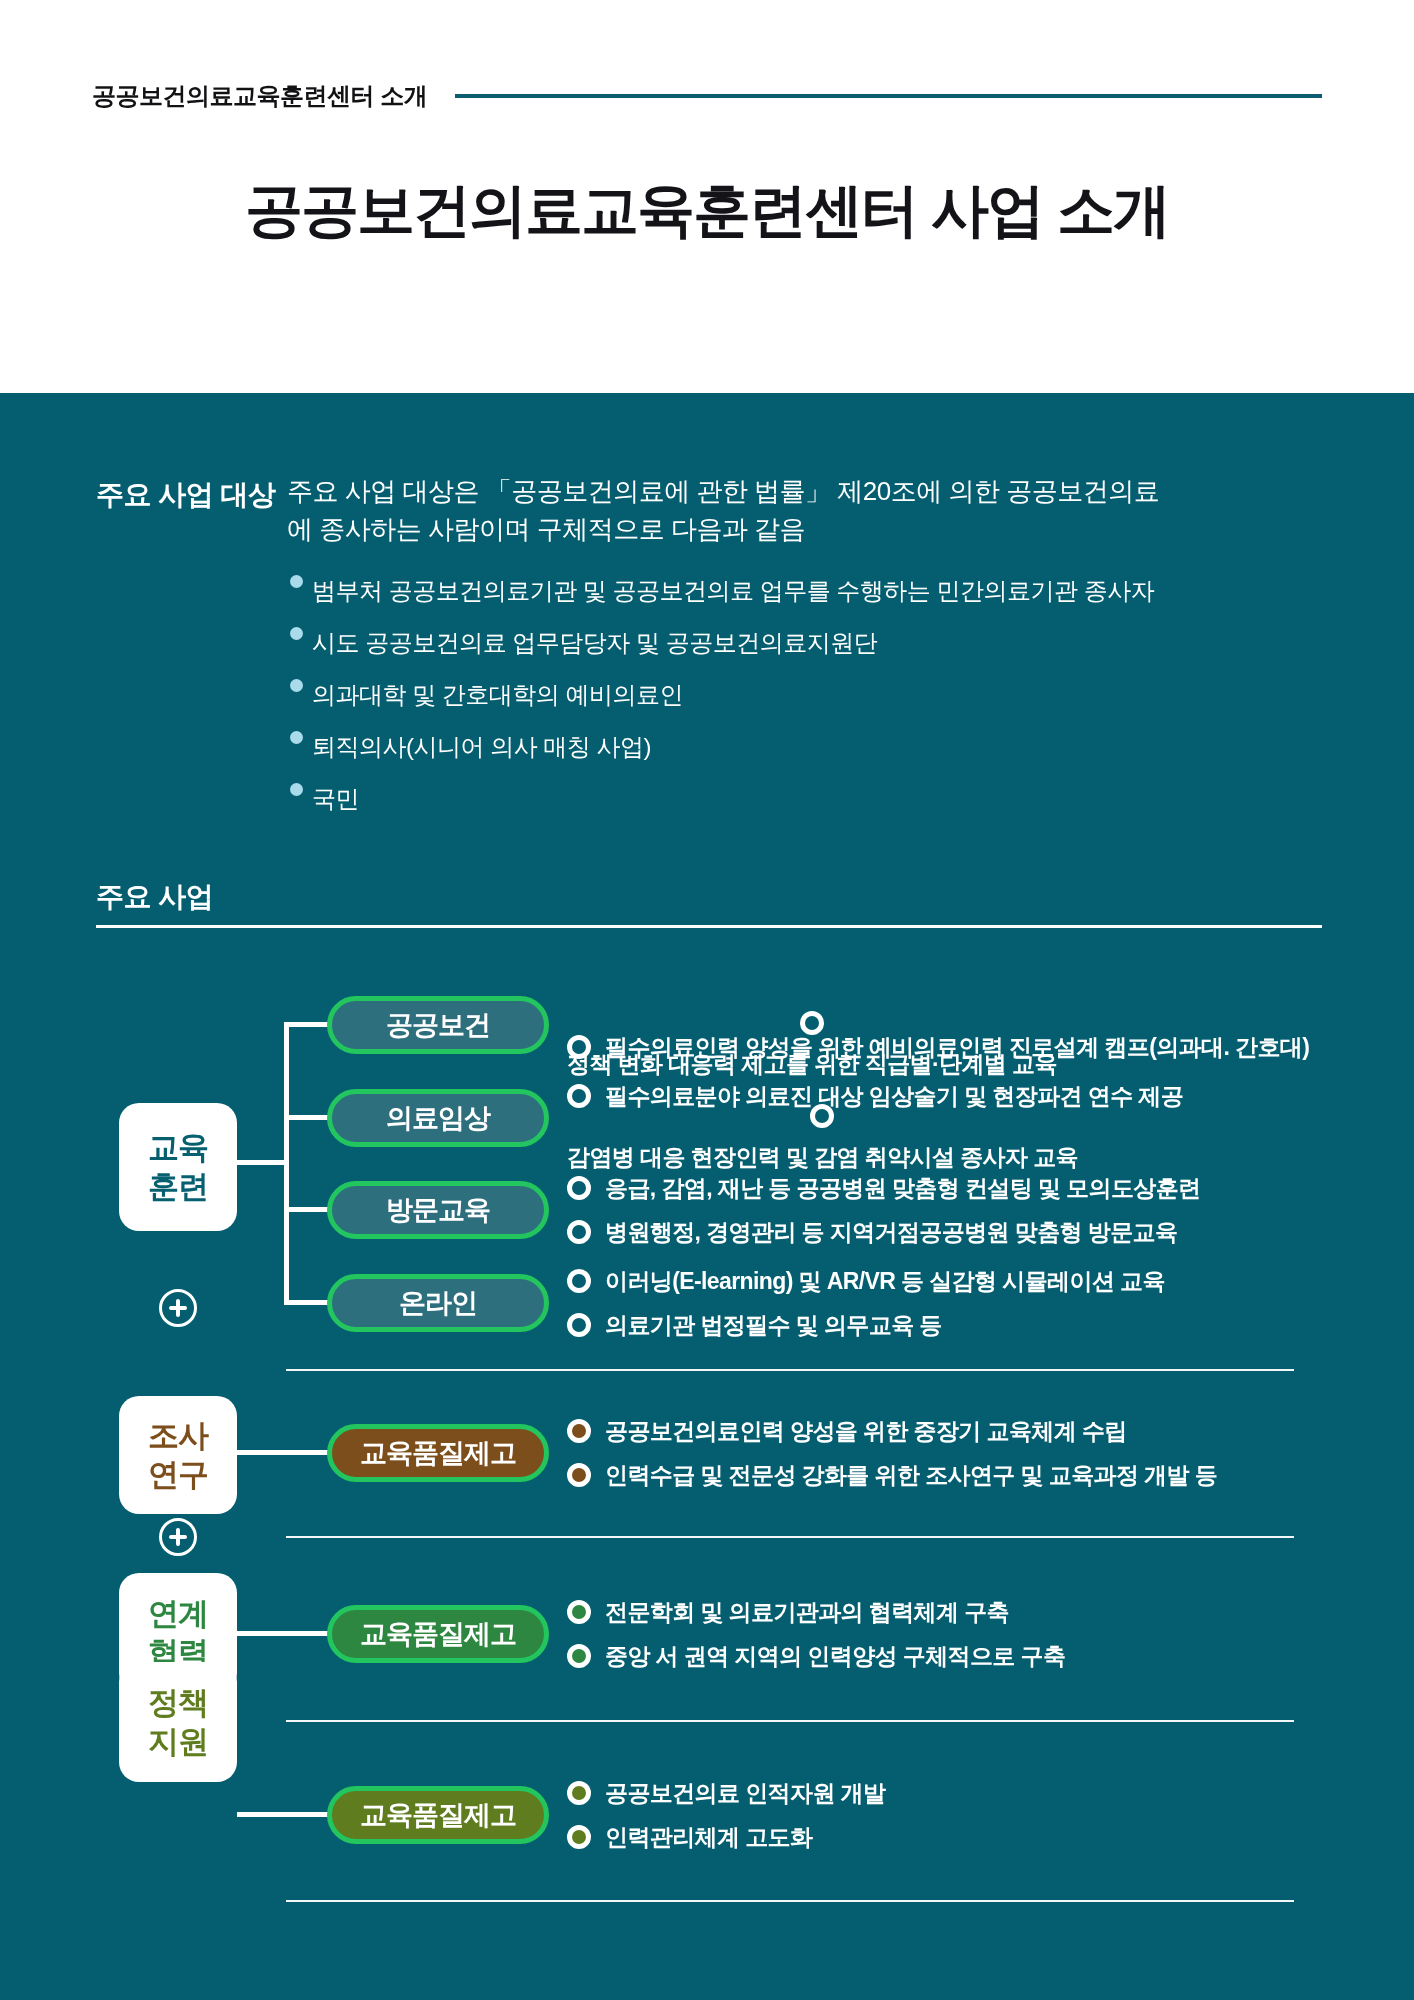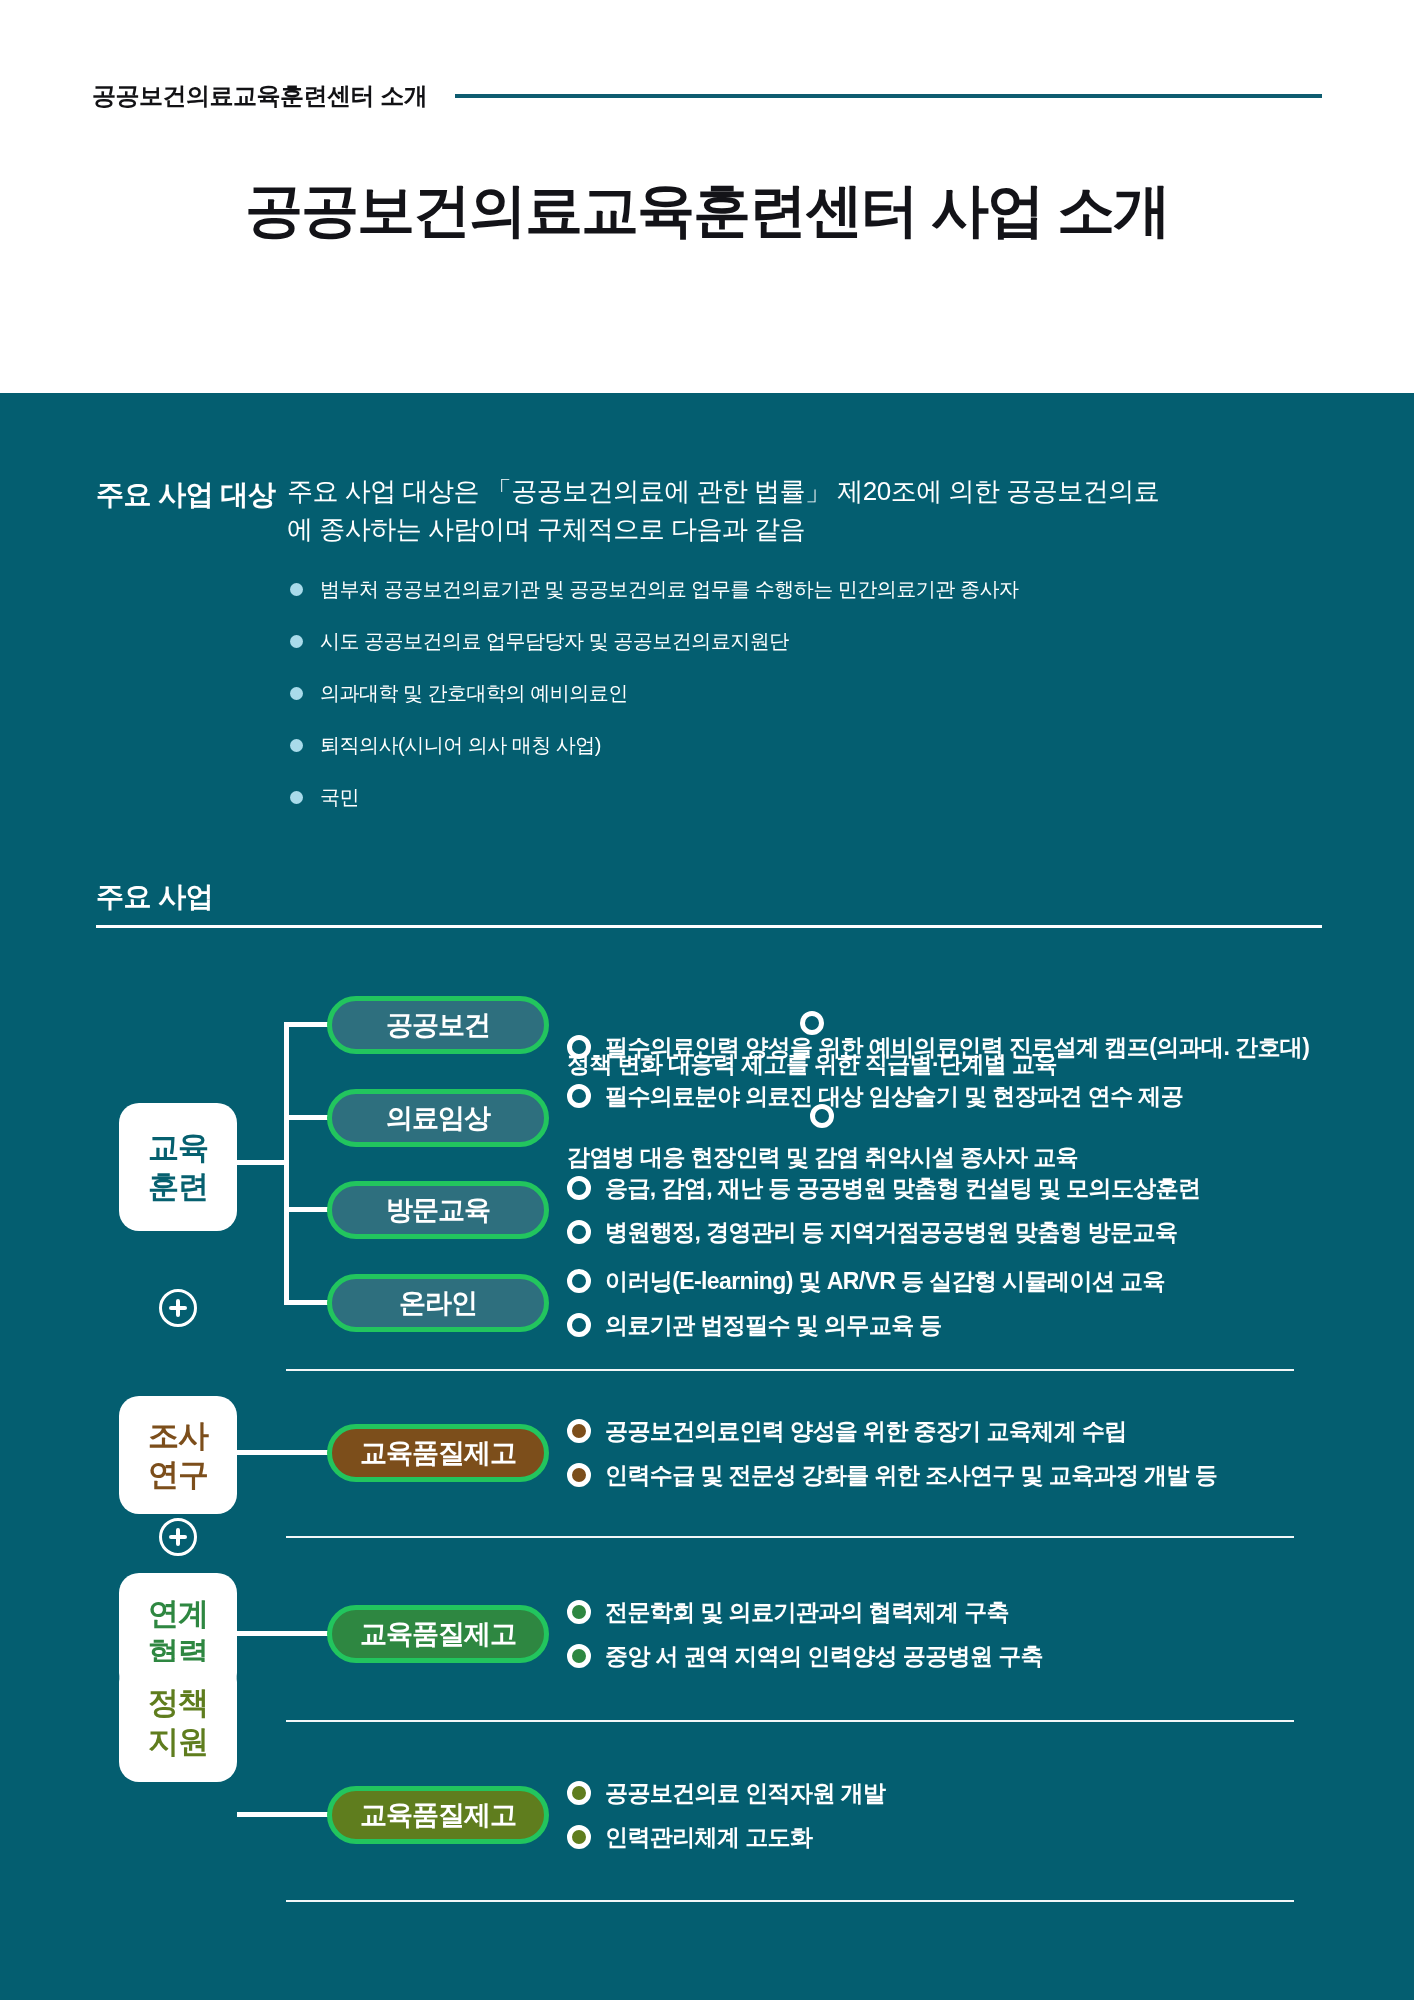--- a/index.html
+++ b/index.html
@@ -11,22 +11,22 @@
   
   .kicker-row{position:absolute;left:92px;right:92px;top:74px;height:44px;display:flex;align-items:center;gap:28px;}
   .kicker{font-size:24px;font-weight:800;color:#121215;letter-spacing:-0.5px;white-space:nowrap;}
   .kicker-line{flex:1;height:4px;background:#0E5C70;}
   .main-title{position:absolute;left:0;right:0;top:172px;text-align:center;font-size:58px;font-weight:800;
     color:#131318;letter-spacing:-2px;white-space:nowrap;}
   
   .sec-label{position:absolute;font-size:28px;font-weight:800;color:#ffffff;letter-spacing:-0.5px;white-space:nowrap;}
   .intro{position:absolute;left:287px;top:472px;font-size:26px;color:#ffffff;line-height:38px;letter-spacing:-0.5px;white-space:nowrap;}
   .t-list{position:absolute;left:290px;top:575px;margin:0;padding:0;list-style:none;}
-  .t-list li{display:flex;align-items:center;gap:17px;height:28px;margin-bottom:24px;
-    font-size:20px;color:#ffffff;letter-spacing:-0.5px;white-space:nowrap;}
+  .t-list li{display:flex;gap:9px;height:28px;margin-bottom:24px;
+    font-size:24px;color:#ffffff;letter-spacing:-0.5px;white-space:nowrap;}
   .dot{width:13px;height:13px;border-radius:50%;background:#A9DBEA;flex:none;}
   .p-rule{position:absolute;left:96px;top:925px;width:1226px;height:3px;background:#ffffff;}
   
   .gbox{position:absolute;left:119px;width:118px;background:#ffffff;border-radius:20px;
     display:flex;flex-direction:column;align-items:center;justify-content:center;
     font-size:31px;font-weight:800;line-height:39px;letter-spacing:-1px;}
   .pill{position:absolute;left:327px;width:222px;height:58px;border:5px solid #22c55e;border-radius:33px;
     box-sizing:border-box;display:flex;align-items:center;justify-content:center;
     color:#ffffff;font-size:27px;font-weight:800;letter-spacing:-1px;white-space:nowrap;}
   .conn{position:absolute;background:#ffffff;}
@@ -174,21 +174,21 @@
       <span>협력</span>
     </div>
     <div class="conn" style="left:237px;top:1631px;width:92px;height:5px;"></div>
     <div class="pill green" style="top:1605px;">교육품질제고</div>
     <div class="dbullet" style="top:1596px;">
         <span class="ring green"></span>
         <span>전문학회 및 의료기관과의 협력체계 구축</span>
       </div>
     <div class="dbullet" style="top:1640px;">
         <span class="ring green"></span>
-        <span>중앙 서 권역 지역의 인력양성 공공병원 구축</span>
+        <span>중앙 서 권역 지역의 인력양성 구체적으로 구축</span>
       </div>
     <div class="plus" style="left:159px;top:1702px;">
         <span class="ph"></span>
         <span class="pv"></span>
       </div>
   </div>
 
   <div class="sep" style="top:1720px;"></div>
 
   <div>

